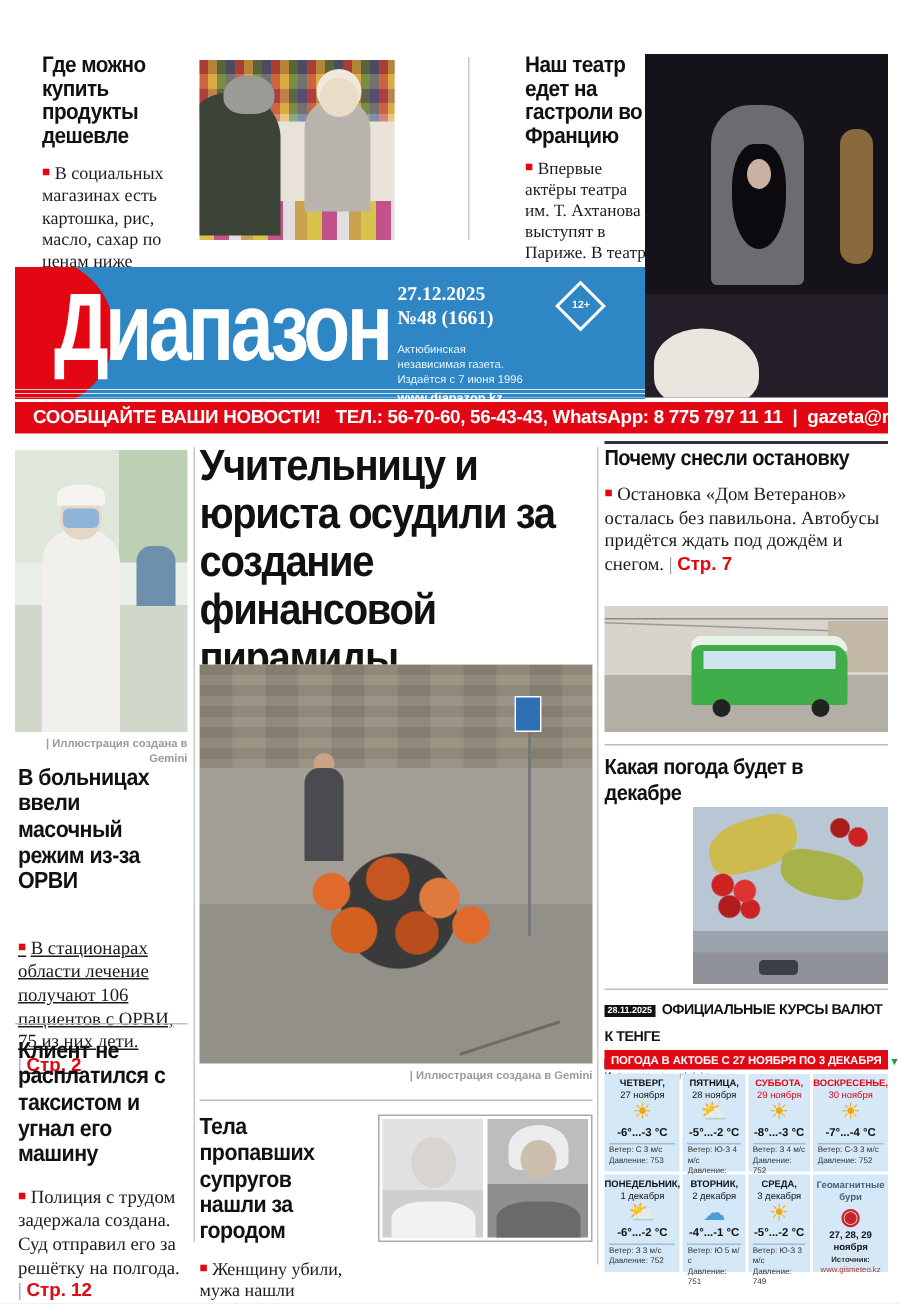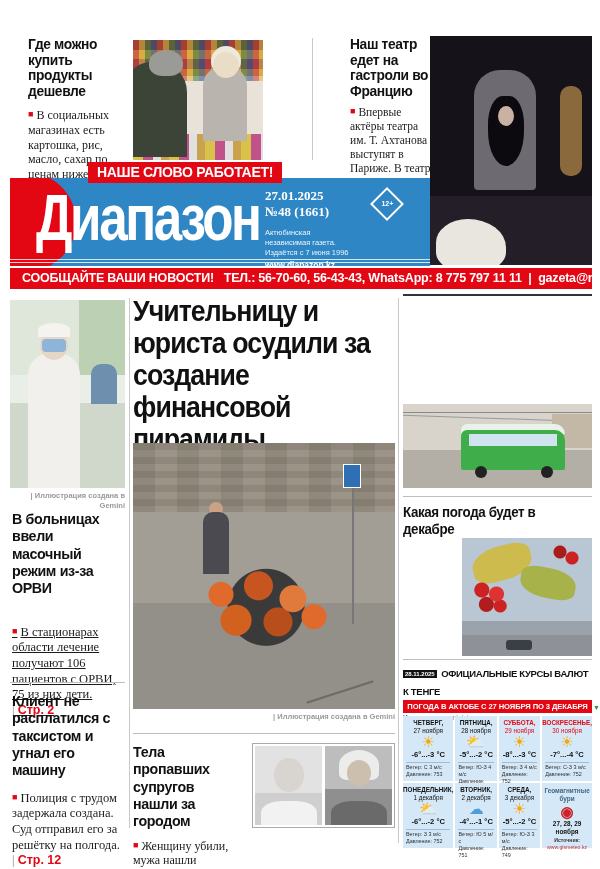--- a/index.html
+++ b/index.html
@@ -173,27 +173,26 @@
   </div>
 
   <div class="photo ph-theater">
     <div class="fig"></div>
     <div class="gold"></div>
     <div class="hair"></div>
     <div class="face"></div>
     <div class="dog"></div>
   </div>
 
-  <div class="banner">НАШЕ СЛОВО РАБОТАЕТ!</div>
 
   <div class="masthead">
     <div class="mast-red-d"></div>
     <div class="mast-title">Диапазон</div>
     <div class="mast-info">
-      <div class="mast-date">27.01.2025</div>
+      <div class="mast-date">27.12.2025</div>
       <div class="mast-issue">№48 (1661)</div>
       <div class="diamond">
           <span>12+</span>
         </div>
       <div class="mast-tagline">
         <div>Актюбинская</div>
         <div>независимая газета.</div>
         <div>Издаётся с 7 июня 1996</div>
       </div>
       <div class="mast-site">www.diapazon.kz</div>
@@ -274,20 +273,27 @@
       <div class="body"></div>
     </div>
     <div class="por por2">
       <div class="scarf"></div>
       <div class="face"></div>
       <div class="body"></div>
     </div>
   </div>
 
   <div class="hline" style="left:403px;top:294px;width:189px;background:#333;height:2px;"></div>
+  <div class="abs" style="left:403px;top:299px;width:189px;">
+    <div class="hl cond" style="font-size:14.5px;">Почему снесли остановку</div>
+    <div class="body-txt" style="font-size:12.5px;line-height:1.25;margin-top:8px;">
+      <span class="bullet">■</span><span>Остановка «Дом Ветеранов» осталась без павильона. Автобусы придётся ждать под дождём и снегом.</span>
+      <span class="sep">| </span><span class="pageref">Стр. 7</span>
+    </div>
+  </div>
 
   <div class="photo ph-bus">
     <div class="wires"></div>
     <div class="wires2"></div>
     <div class="bld"></div>
     <div class="bus-top"></div>
     <div class="bus"></div>
     <div class="win"></div>
     <div class="wheel1"></div>
     <div class="wheel2"></div>

